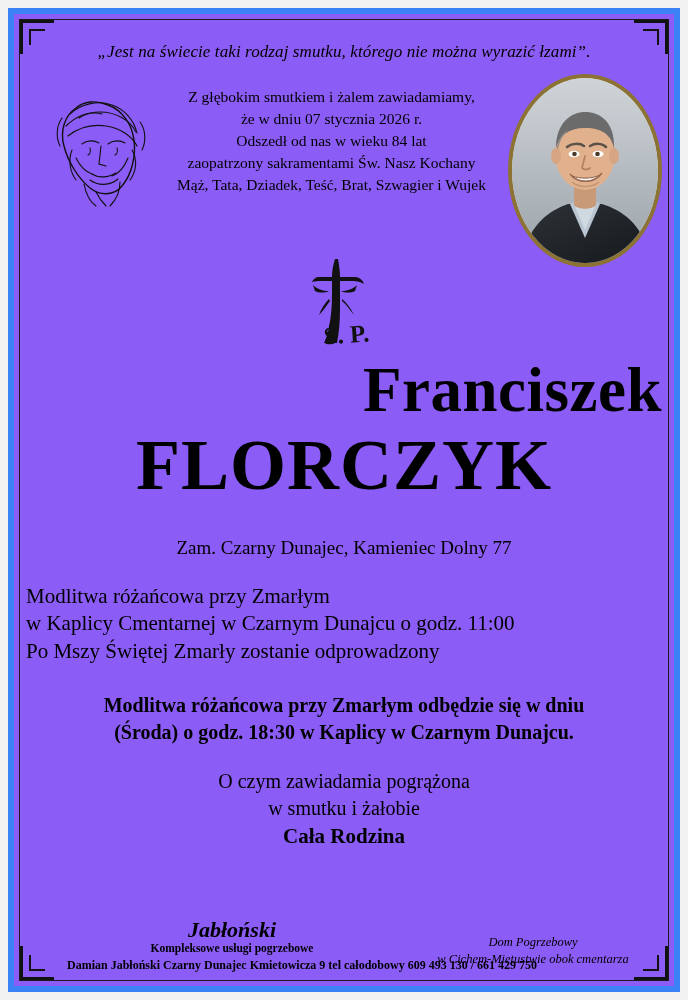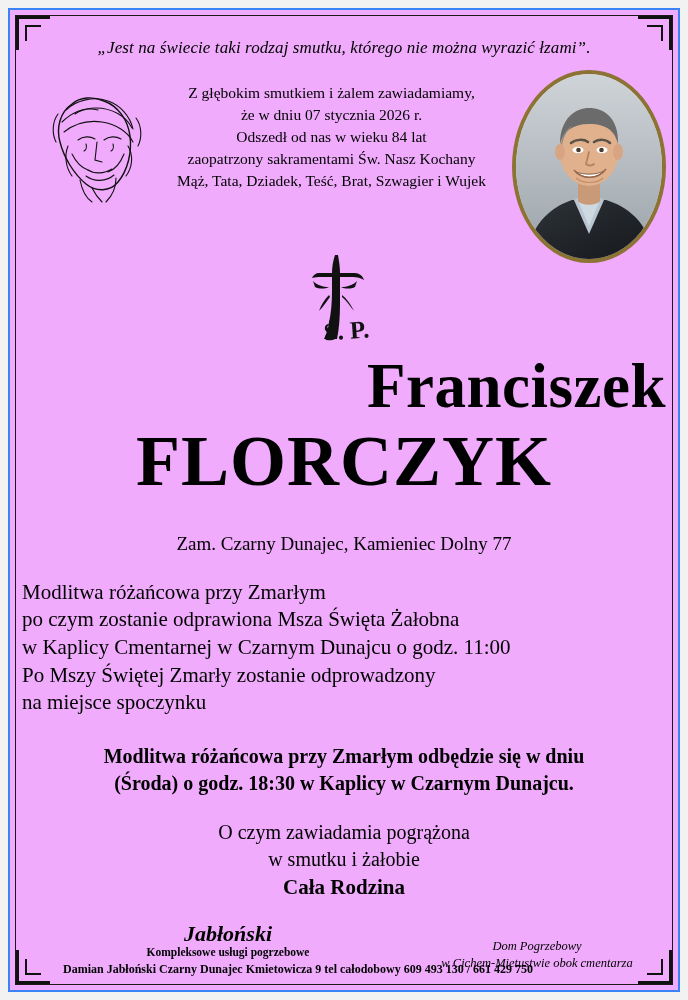--- a/index.html
+++ b/index.html
@@ -19,22 +19,22 @@
     width: 688px;
     height: 1000px;
     background: #f2f2f2;
     box-sizing: border-box;
     padding: 8px;
   }
   .frame-outer {
     position: relative;
     width: 100%;
     height: 100%;
-    border: 2px solid #3b82f6;
-    background: #f0abfc;
+    border: 6px solid #3b82f6;
+    background: #8b5cf6;
     box-sizing: border-box;
   }
   .frame-inner {
     position: absolute;
     top: 5px; left: 5px; right: 5px; bottom: 5px;
     border: 1px solid #1a1a1a;
     box-sizing: border-box;
   }
   
   .corner {
@@ -338,24 +338,22 @@
         </svg>
       </div>
 
       <div class="name-first">Franciszek</div>
       <div class="name-last">FLORCZYK</div>
 
       <div class="address">Zam. Czarny Dunajec, Kamieniec Dolny 77</div>
 
       <div class="ceremony">
         <div>Modlitwa różańcowa przy Zmarłym</div>
-        <div>po czym zostanie odprawiona Msza Święta Żałobna</div>
         <div>w Kaplicy Cmentarnej w Czarnym Dunajcu o godz. 11:00</div>
         <div>Po Mszy Świętej Zmarły zostanie odprowadzony</div>
-        <div>na miejsce spoczynku</div>
       </div>
 
       <div class="rosary">
         <div>Modlitwa różańcowa przy Zmarłym  odbędzie się w dniu</div>
         <div>(Środa) o godz. 18:30 w Kaplicy w Czarnym Dunajcu.</div>
       </div>
 
       <div class="closing">
         <div>O czym zawiadamia pogrążona</div>
         <div>w smutku i żałobie</div>

